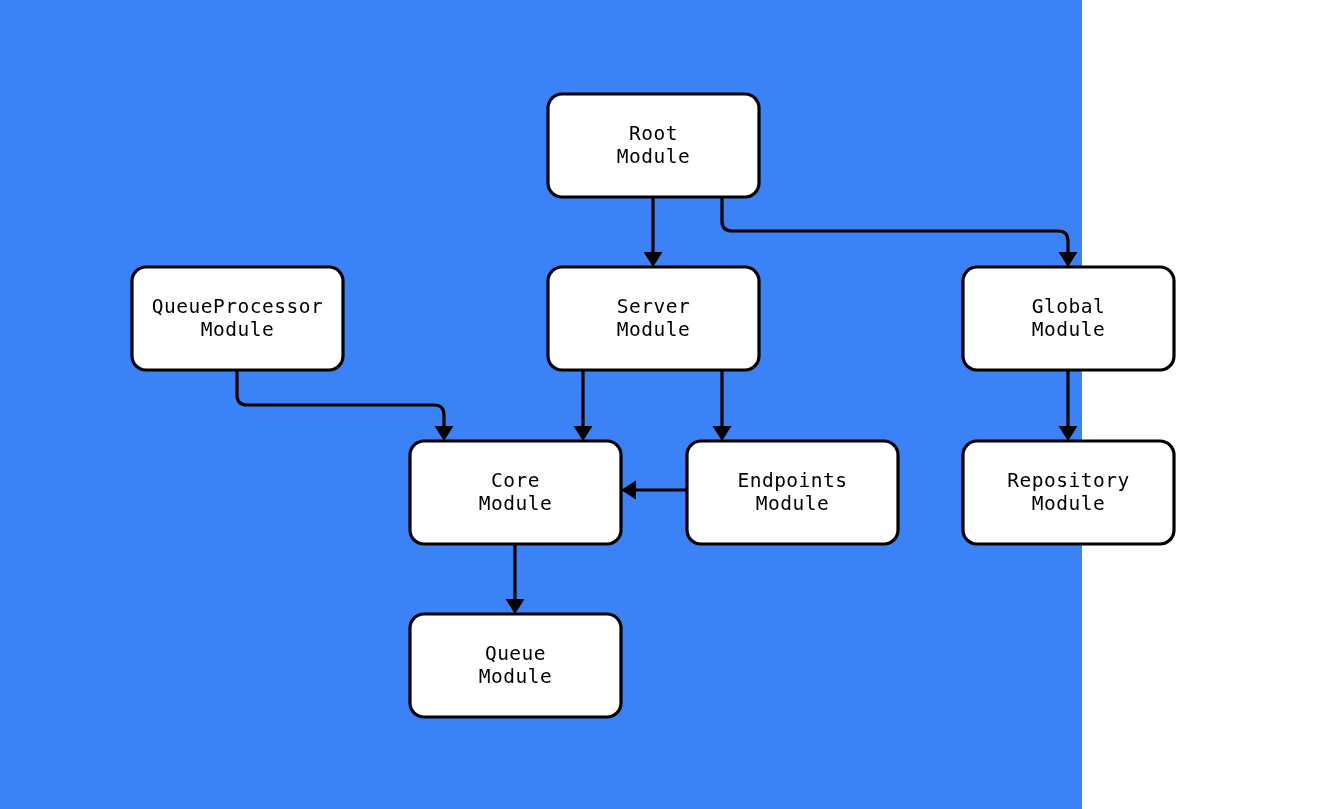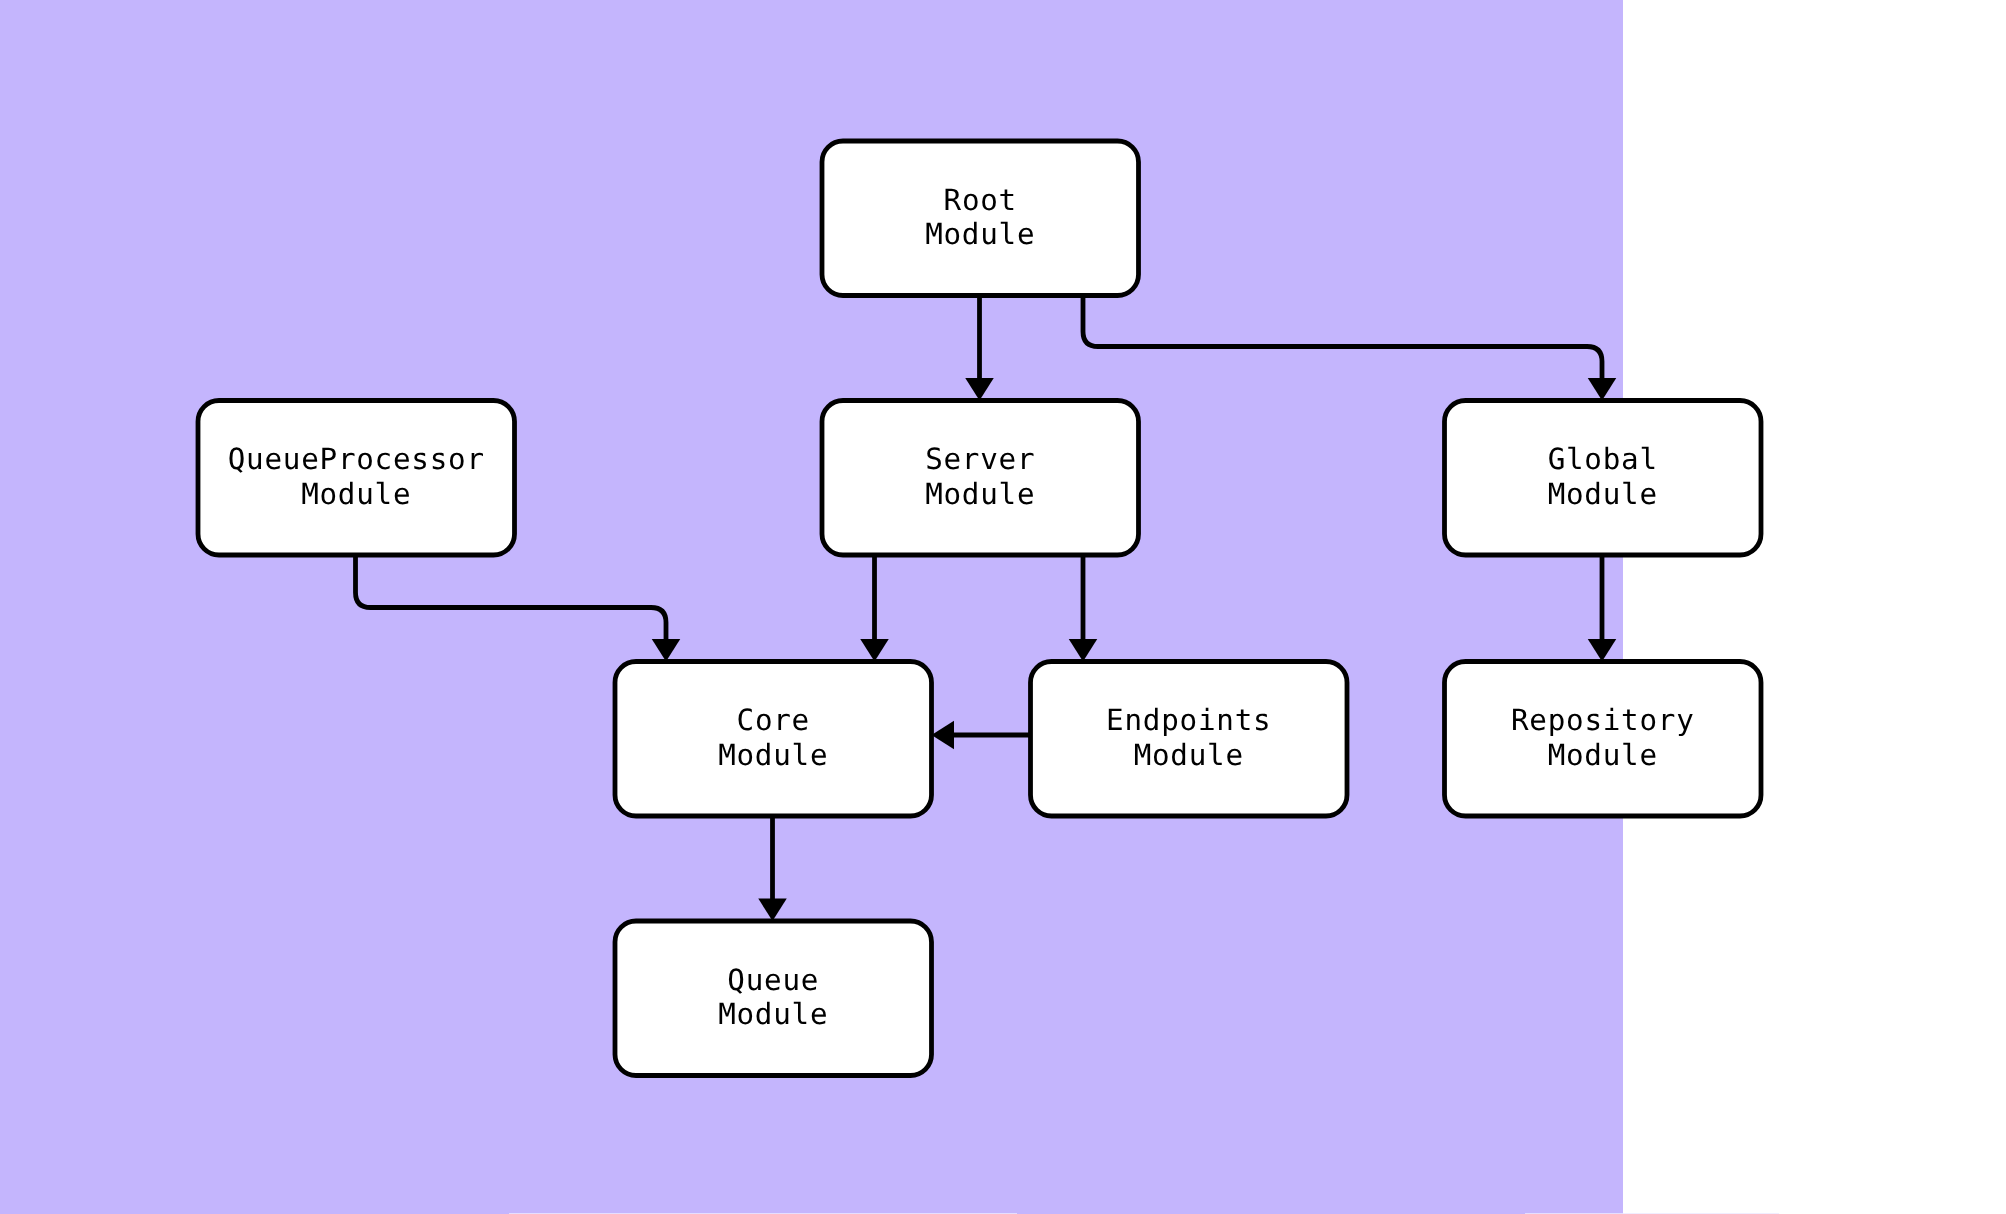--- a/index.html
+++ b/index.html
@@ -10,21 +10,21 @@
   body {
     width: 1337px;
     height: 809px;
     font-family: "DejaVu Sans Mono", monospace;
     overflow: hidden;
   }
   #diagram-root {
     position: relative;
     width: 1082px;
     height: 809px;
-    background: #c4b5fd;
+    background: #3b82f6;
   }
   svg.diagram-canvas {
     display: block;
     width: 1337px;
     height: 809px;
   }
   .node-box {
     fill: #ffffff;
     stroke: #000000;
     stroke-width: 3.2;

